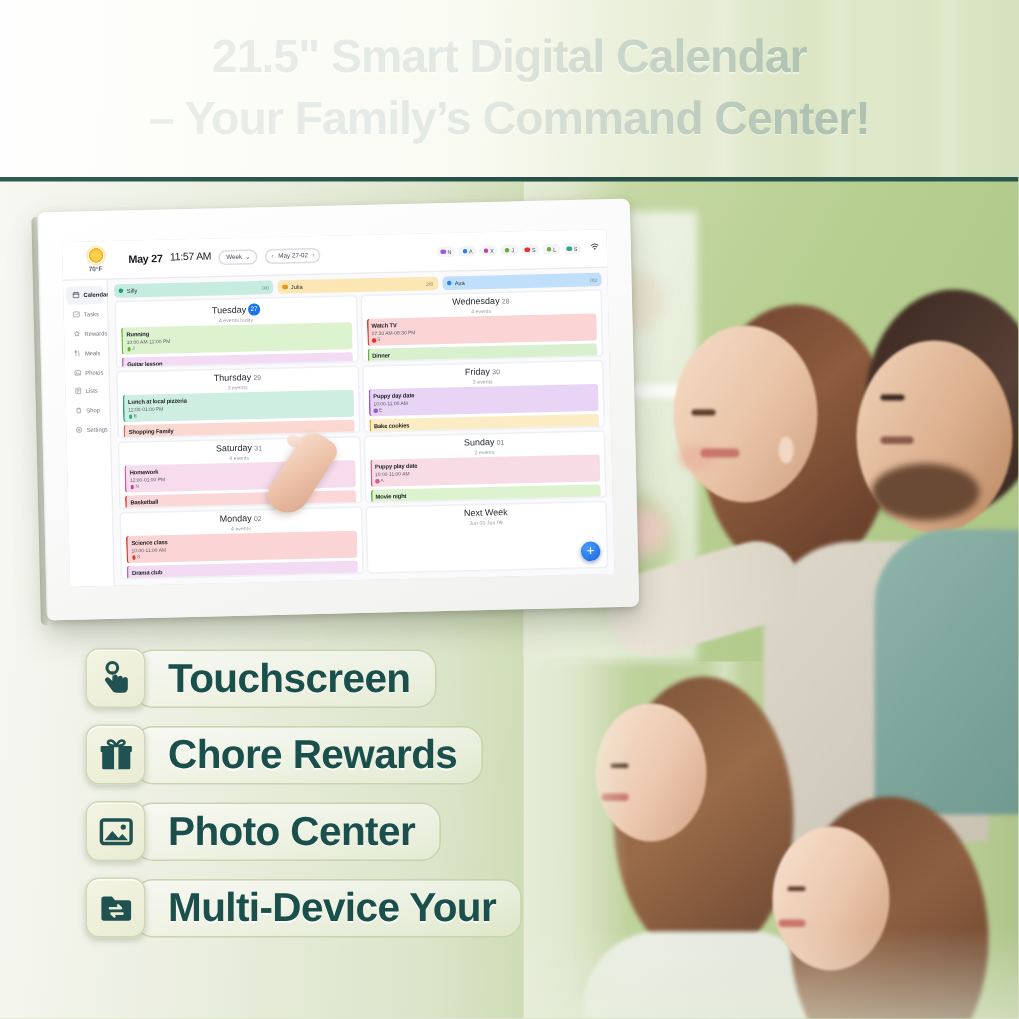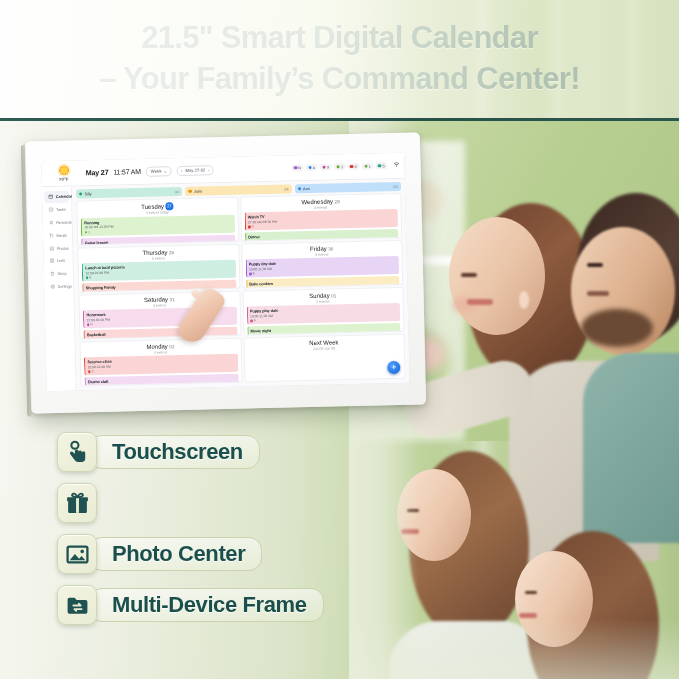--- a/index.html
+++ b/index.html
@@ -181,21 +181,21 @@
     border:1.5px solid #cfd6b4;
     box-shadow:0 2px 4px rgba(70,80,55,0.22), inset 0 1px 0 rgba(255,255,255,0.9);
     display:flex; align-items:center; justify-content:center;
     position:relative; z-index:2;
   }
   .feat-ico svg { width:25px; height:25px; fill:#1f5250; }
   .feat-lbl {
     margin-left:-8px; padding:3px 16px 3px 22px; border-radius:13px;
     background:linear-gradient(180deg, rgba(255,255,255,0.55), rgba(244,247,228,0.35));
     border:1.5px solid #c9d3ae;
-    color:#1b4f4c; font-size:22px; font-weight:bold; letter-spacing:-0.4px;
+    color:#1b4f4c; font-size:27px; font-weight:bold; letter-spacing:-0.4px;
     text-shadow:0 1px 0 rgba(255,255,255,0.8);
     white-space:nowrap; z-index:1;
   }
 </style>
 </head>
 <body>
 
 <div id="room">
   <div class="vstripe" style="left:470px"></div>
   <div class="vstripe" style="left:545px"></div>
@@ -541,33 +541,34 @@
     </div>
     <div class="feat">
       <div class="feat-ico">
         <svg viewBox="0 0 24 24">
           <rect x="3" y="9.5" width="18" height="11.5" rx="1"></rect>
           <rect x="2" y="6" width="20" height="4" rx="0.8"></rect>
           <rect x="10.6" y="6" width="2.8" height="15" fill="#e9ecd3"></rect>
           <path d="M12 6C11 3.4 9 2 7.4 2.8 5.9 3.6 6.6 6 12 6zM12 6c1-2.6 3-4 4.6-3.2 1.5.8.8 3.2-4.6 3.2z" fill="none" stroke="#1f5250" stroke-width="1.7"></path>
         </svg>
       </div>
+      <div class="feat-lbl">Chore Rewards</div>
     </div>
     <div class="feat">
       <div class="feat-ico">
         <svg viewBox="0 0 24 24">
           <rect x="2.5" y="4.5" width="19" height="15" rx="1.6" fill="none" stroke="#1f5250" stroke-width="2.2"></rect>
           <circle cx="16.5" cy="9" r="1.7"></circle>
           <path d="M4.5 17.5l5-6 4 4.5 2.4-2.5 3.6 4z"></path>
         </svg>
       </div>
       <div class="feat-lbl">Photo Center</div>
     </div>
     <div class="feat">
       <div class="feat-ico">
         <svg viewBox="0 0 24 24">
           <path d="M2.5 6.2A1.7 1.7 0 0 1 4.2 4.5h5l2 2.3h8.6a1.7 1.7 0 0 1 1.7 1.7v9.8a1.7 1.7 0 0 1-1.7 1.7H4.2a1.7 1.7 0 0 1-1.7-1.7z"></path>
           <path d="M8 12h7l-1.8-1.8M16 15.4H9l1.8 1.8" fill="none" stroke="#e9ecd3" stroke-width="1.7" stroke-linecap="round" stroke-linejoin="round"></path>
         </svg>
       </div>
-      <div class="feat-lbl">Multi-Device Frame</div>
+      <div class="feat-lbl">Multi-Device Your</div>
     </div>
   </div>
 
 </body></html>

